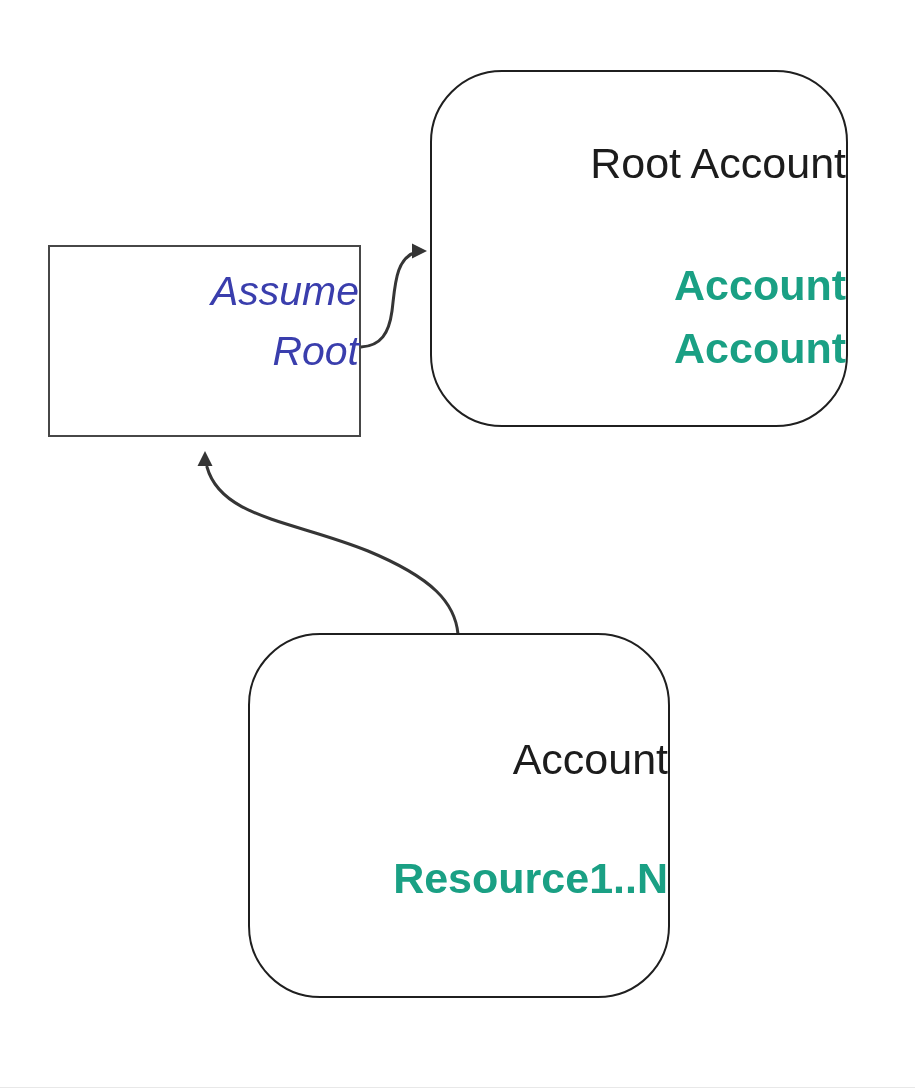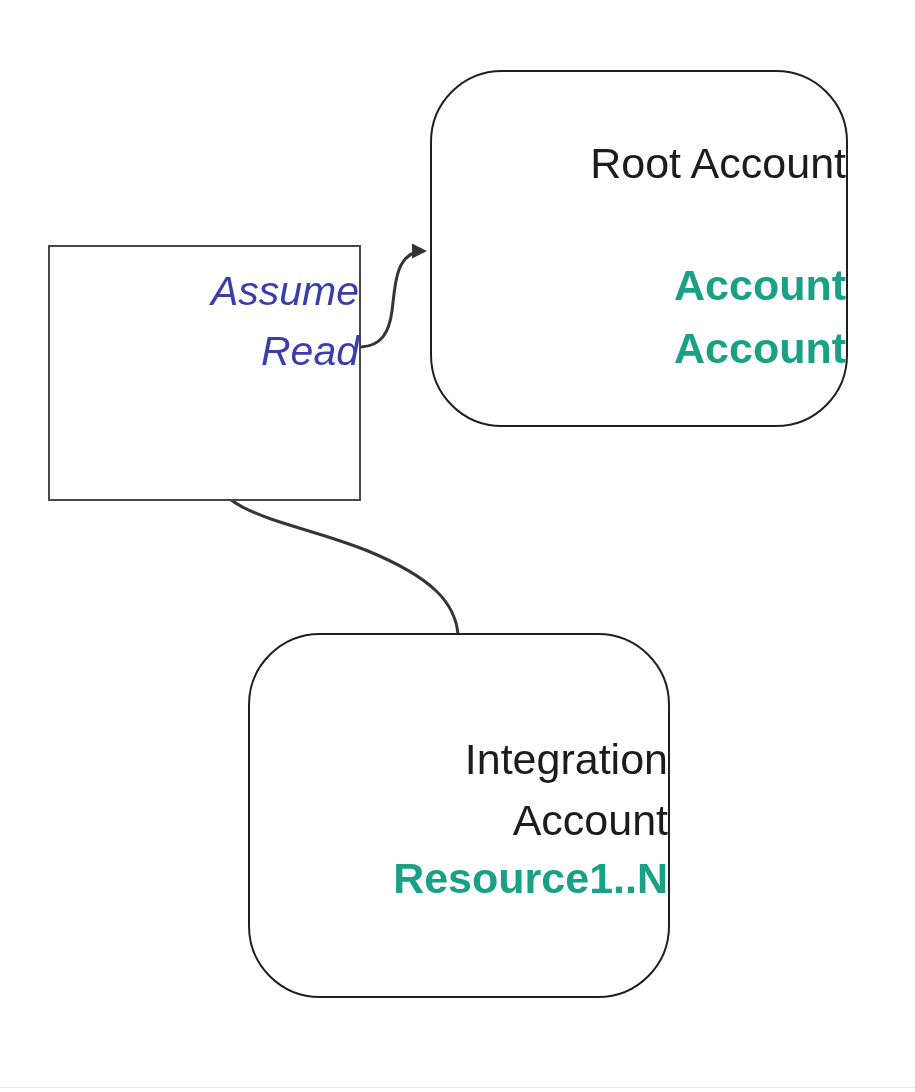--- a/index.html
+++ b/index.html
@@ -109,29 +109,28 @@
   </svg>
 
   <div class="node rounded" style="left:430px; top:70px; width:418px; height:357px;">
     <div class="node-title" style="top:60px;">Root Account</div>
     <div class="node-action" style="top:182px;">
       <div>Account</div>
       <div>Account</div>
     </div>
   </div>
 
-  <div class="node rect" style="left:48px; top:245px; width:313px; height:256px;">
+  <div class="node rect" style="left:48px; top:245px; width:313px; height:192px;">
     <div class="assume-text">
       <div>Assume</div>
-      <div>Read</div>
+      <div>Root</div>
     </div>
   </div>
 
   <div class="node rounded" style="left:248px; top:633px; width:422px; height:365px;">
     <div class="node-title" style="top:94px; line-height:61px;">
-      <div>Integration</div>
       <div>Account</div>
     </div>
     <div class="node-action" style="top:213px; line-height:61px;padding-left:24px;">Resource1..N</div>
   </div>
 
   <div class="footer-hairline"></div>
 </div>
 
 </body></html>

